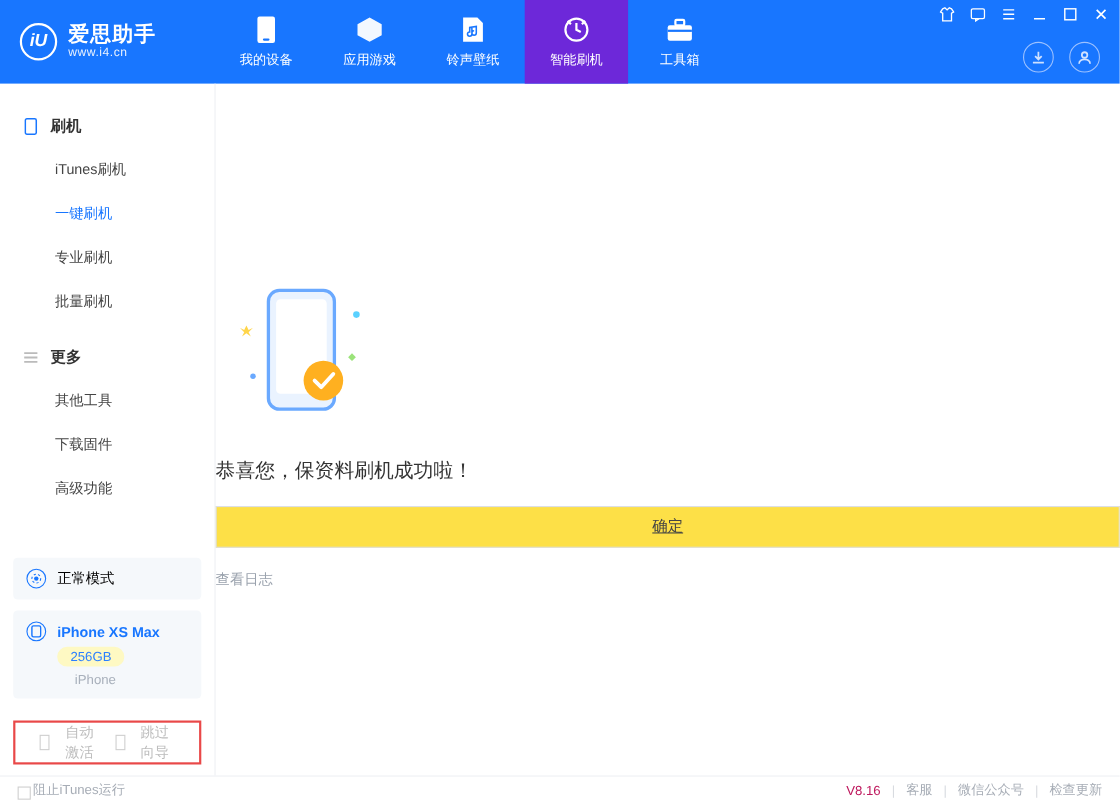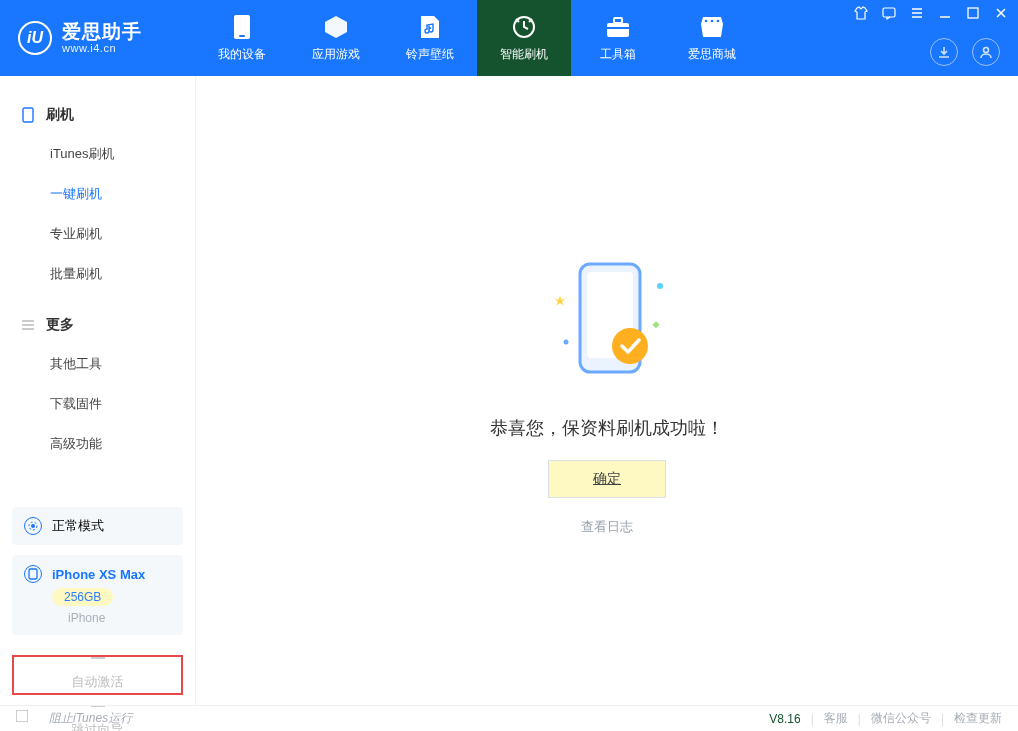--- a/index.html
+++ b/index.html
@@ -8,21 +8,21 @@
     
     .header { height: 76px; background: #1876ff; display: flex; align-items: stretch; color: #fff; position: relative; }
     .logo-block { display: flex; align-items: center; gap: 10px; padding: 0 24px 0 18px; min-width: 195px; }
     .logo-circle { width: 34px; height: 34px; border: 2.5px solid #fff; border-radius: 50%; display: flex; align-items: center; justify-content: center; font-weight: 900; font-size: 16px; font-style: italic; }
     .logo-txt { line-height: 1.1; }
     .logo-txt .line1 { font-size: 19px; font-weight: 600; letter-spacing: 1px; }
     .logo-txt .line2 { font-size: 11px; opacity: .9; letter-spacing: .5px; }
 
     .tabs { display: flex; }
     .tab { width: 94px; display: flex; flex-direction: column; align-items: center; justify-content: center; gap: 6px; font-size: 12px; cursor: pointer; position: relative; }
-    .tab.active { background: #14532d; }
+    .tab.active { background: #6d28d9; }
     .tab-icon { width: 26px; height: 26px; display: flex; align-items: center; justify-content: center; }
 
     .win-controls { position: absolute; right: 8px; top: 4px; display: flex; gap: 10px; align-items: center; }
     .win-controls span { width: 18px; height: 18px; display: inline-flex; align-items: center; justify-content: center; font-size: 14px; cursor: pointer; }
 
     .header-actions { position: absolute; right: 18px; bottom: 10px; display: flex; gap: 14px; align-items: center; }
     .circ-btn { width: 28px; height: 28px; border: 1.6px solid #9cc1ff; border-radius: 50%; display: flex; align-items: center; justify-content: center; cursor: pointer; }
 
     
     .body-area { position: absolute; top: 76px; left: 0; right: 0; bottom: 26px; display: flex; }
@@ -36,37 +36,37 @@
     .side-item.sel { color: #1876ff; }
 
     .device-cards { position: absolute; left: 12px; right: 12px; bottom: 70px; display: flex; flex-direction: column; gap: 10px; }
     .card { background: #f5f8fb; border-radius: 4px; padding: 10px 12px; font-size: 13px; display: flex; gap: 10px; }
     .card .cicon { width: 18px; height: 18px; border: 1.5px solid #1876ff; border-radius: 50%; display: inline-flex; align-items: center; justify-content: center; color: #1876ff; font-size: 10px; }
     .device-card { flex-direction: column; align-items: flex-start; gap: 5px; }
     .device-card .row1 { display: flex; align-items: center; gap: 10px; font-weight: 600; color: #1876ff; }
     .cap-pill { background: #fef9c3; color: #2a7fff; border-radius: 999px; padding: 2px 12px; font-size: 12px; }
     .dev-sub { color: #a8b0bb; font-size: 12px; margin-left: 44px; }
 
-    .bottom-opts { position: absolute; left: 12px; right: 12px; bottom: 10px; border: 2px solid #e94848; height: 40px; display: flex; align-items: center; gap: 14px; padding: 0 22px; font-size: 13px; color: #bdbdbd; flex-direction: column; }
+    .bottom-opts { position: absolute; left: 12px; right: 12px; bottom: 10px; border: 2px solid #e94848; height: 40px; display: flex; align-items: center; gap: 14px; padding: 0 22px; font-size: 13px; color: #bdbdbd; }
     .chk { width: 14px; height: 14px; border: 1.3px solid #cfcfcf; display: inline-block; }
 
     
-    .main { flex: 1; display: flex; align-items: center; justify-content: center; flex-direction: column; gap: 20px; }
+    .main { flex: 1; display: flex; justify-content: center; flex-direction: column; gap: 20px; }
     .phone-ill { position: relative; width: 150px; height: 150px; }
     .msg-line { font-size: 18px; color: #333; }
-    .ok-btn { border: 1px solid #dcdfe4; padding: 9px 44px; font-size: 14px; color: #444; background: #fef9c3; cursor: pointer; text-decoration: underline; }
+    .ok-btn { border: 1px solid #dcdfe4; padding: 9px 44px; font-size: 14px; color: #444; background: #fde047; cursor: pointer; text-decoration: underline; }
     .log-link { color: #9aa2ad; font-size: 13px; cursor: pointer; }
 
     
     .footer { position: absolute; left: 0; right: 0; bottom: 0; height: 26px; border-top: 1px solid #eef0f3; display: flex; align-items: center; font-size: 12px; color: #a7adb6; padding: 0 16px; }
-    .footer .f-left { display: flex; align-items: flex-start; gap: 21px; font-style: italic; }
+    .footer .f-left { display: flex; align-items: flex-end; gap: 2px; }
     .footer-right { margin-left: auto; display: flex; align-items: center; gap: 10px; }
     .footer-right .sep { color: #d8dbe0; }
     .footer-right .lnk { cursor: pointer; }
-    .ver { color: #14532d; }
+    .ver { color: #be185d; }
   </style>
 </head>
 <body>
 
 <div class="header">
   <div class="logo-block">
     <div class="logo-circle">iU</div>
     <div class="logo-txt">
       <div class="line1">爱思助手</div>
       <div class="line2">www.i4.cn</div>
@@ -112,32 +112,20 @@
     </div>
     <div class="tab">
       <span class="tab-icon">
         <svg width="26" height="24" viewBox="0 0 26 24">
             <rect x="2" y="8" width="22" height="14" rx="2" fill="#fff"></rect>
             <rect x="9" y="3" width="8" height="5" rx="1" fill="none" stroke="#fff" stroke-width="2"></rect>
             <rect x="2" y="12" width="22" height="2" fill="#1876ff"></rect>
           </svg>
       </span>
       <span>工具箱</span>
-    </div>
-    <div class="tab">
-      <span class="tab-icon">
-        <svg width="26" height="24" viewBox="0 0 26 24">
-            <path d="M2 9 L24 9 L22 22 L4 22 Z" fill="#fff"></path>
-            <path d="M2 9 L4 2 L22 2 L24 9" fill="#fff"></path>
-            <circle cx="7" cy="6" r="1.3" fill="#1876ff"></circle>
-            <circle cx="13" cy="6" r="1.3" fill="#1876ff"></circle>
-            <circle cx="19" cy="6" r="1.3" fill="#1876ff"></circle>
-          </svg>
-      </span>
-      <span>爱思商城</span>
     </div>
   </div>
 
   <div class="win-controls">
     <span>
         <svg width="14" height="14" viewBox="0 0 14 14">
           <path d="M3 2 L5 1 L7 3 L9 1 L11 2 L13 5 L11 6 L11 13 L3 13 L3 6 L1 5 Z" fill="none" stroke="#fff" stroke-width="1.2"></path>
         </svg>
       </span>
     <span>

